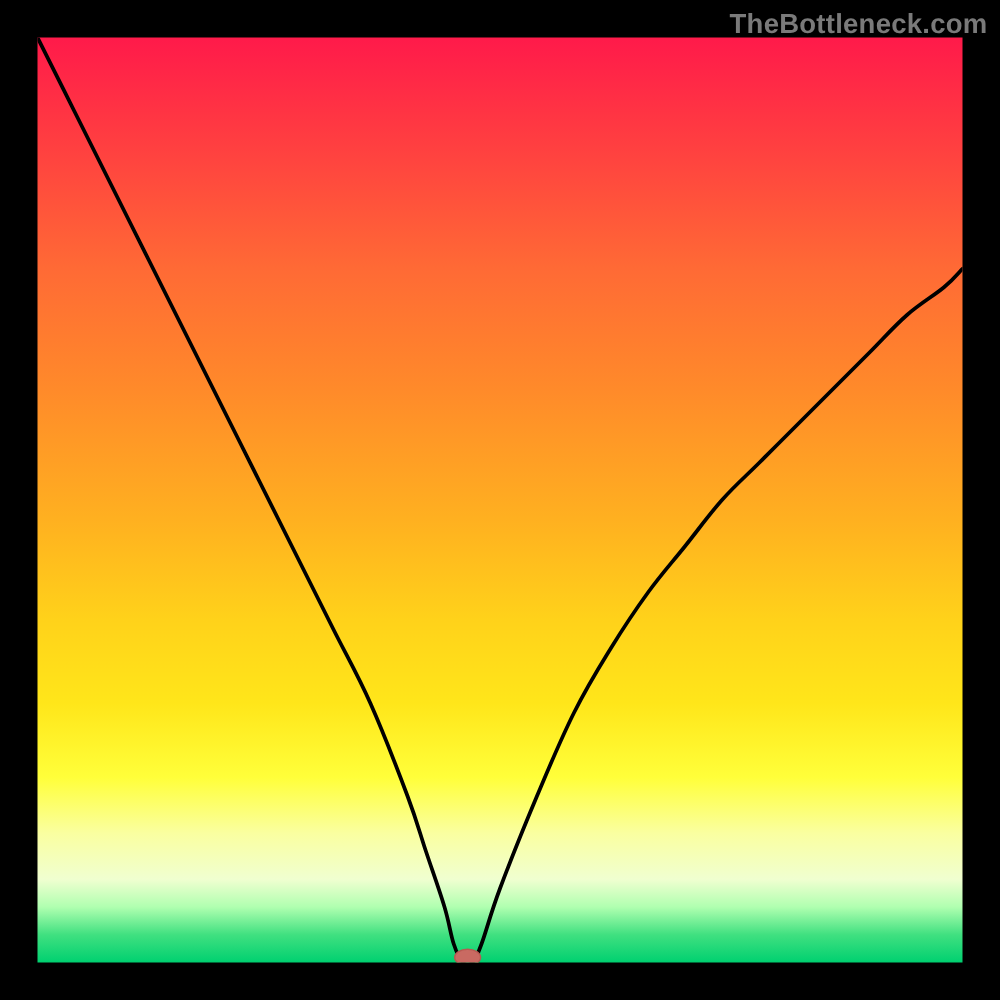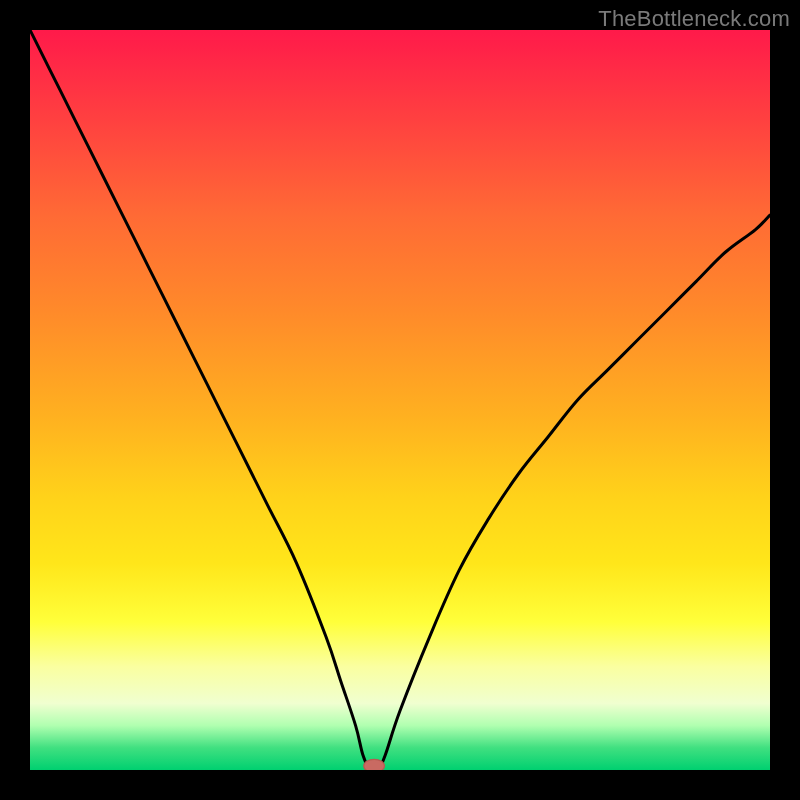--- a/index.html
+++ b/index.html
@@ -46,21 +46,21 @@
     height: 740px;
     pointer-events: none;
   }
   .watermark {
     position: absolute;
     top: 6px;
     right: 10px;
     color: #7a7a7a;
     font-size: 22px;
     letter-spacing: 0.2px;
-    font-weight: 400;
+    font-weight: 700;
   }
 </style>
 </head>
 <body>
 
 <div class="frame">
   <div class="watermark">TheBottleneck.com</div>
   <div class="plot">
     <svg class="curve-svg" viewBox="0 0 740 740" preserveAspectRatio="none">
       <path id="curve-path" fill="none" stroke="#000000" stroke-width="3" stroke-linecap="round" stroke-linejoin="round" d="M 0.00 0.00 C 5.33 10.66, 18.94 37.89, 29.60 59.20 C 40.26 80.51, 48.54 97.09, 59.20 118.40 C 69.86 139.71, 78.14 156.29, 88.80 177.60 C 99.46 198.91, 107.74 215.49, 118.40 236.80 C 129.06 258.11, 137.34 274.69, 148.00 296.00 C 158.66 317.31, 166.94 333.89, 177.60 355.20 C 188.26 376.51, 196.54 393.09, 207.20 414.40 C 217.86 435.71, 226.14 452.29, 236.80 473.60 C 247.46 494.91, 255.74 508.82, 266.40 532.80 C 277.06 556.78, 288.01 585.49, 296.00 606.80 C 303.99 628.11, 305.47 635.22, 310.80 651.20 C 316.13 667.18, 321.60 682.28, 325.60 695.60 C 329.60 708.92, 330.34 717.21, 333.00 725.20 C 335.66 733.19, 337.74 737.34, 340.40 740.00 C 343.06 742.66, 345.14 742.66, 347.80 740.00 C 350.46 737.34, 351.20 735.86, 355.20 725.20 C 359.20 714.54, 362.01 702.11, 370.00 680.80 C 377.99 659.49, 388.94 632.11, 399.60 606.80 C 410.26 581.49, 418.54 561.51, 429.20 540.20 C 439.86 518.89, 448.14 505.72, 458.80 488.40 C 469.46 471.08, 477.74 458.65, 488.40 444.00 C 499.06 429.35, 507.34 420.32, 518.00 407.00 C 528.66 393.68, 536.94 381.99, 547.60 370.00 C 558.26 358.01, 566.54 351.06, 577.20 340.40 C 587.86 329.74, 596.14 321.46, 606.80 310.80 C 617.46 300.14, 625.74 291.86, 636.40 281.20 C 647.06 270.54, 655.34 262.26, 666.00 251.60 C 676.66 240.94, 684.94 231.32, 695.60 222.00 C 706.26 212.68, 717.21 206.46, 725.20 199.80 C 733.19 193.14, 737.34 187.66, 740.00 185.00"></path>

